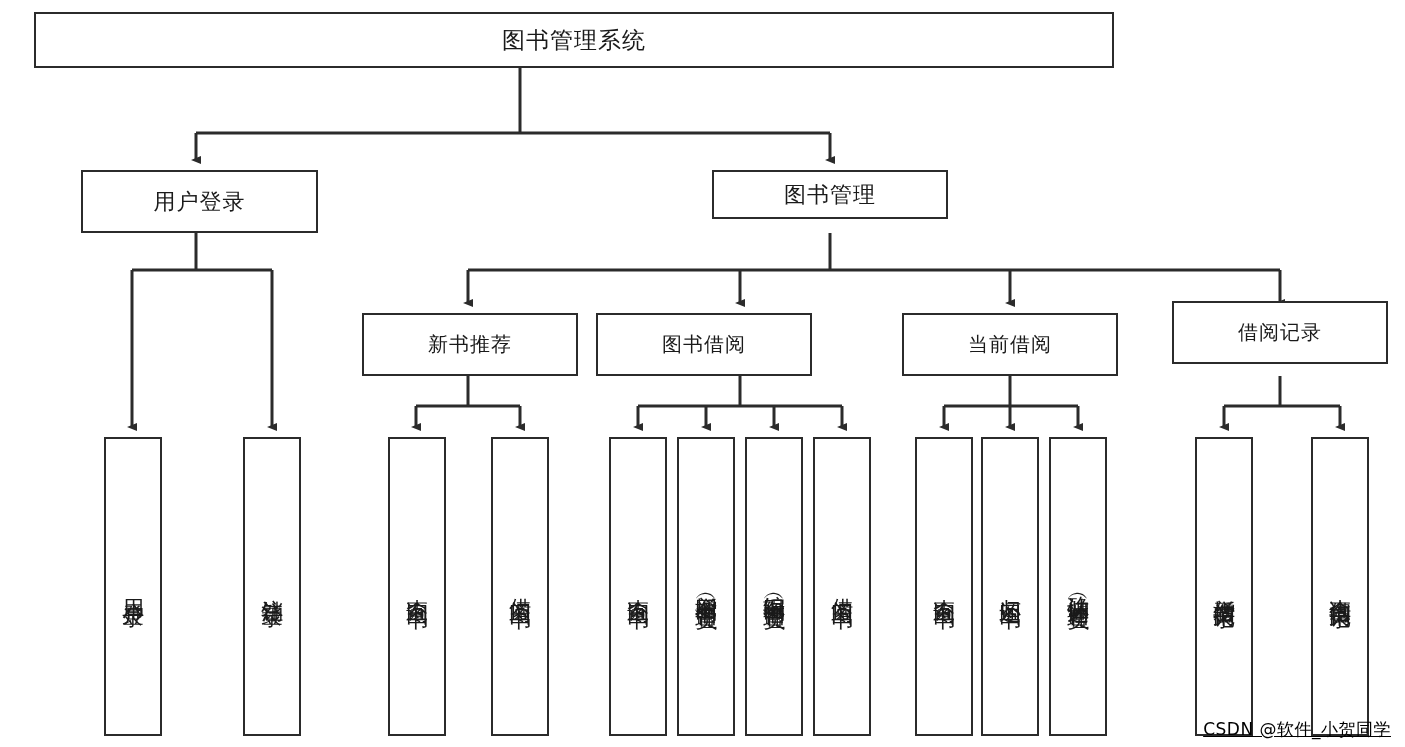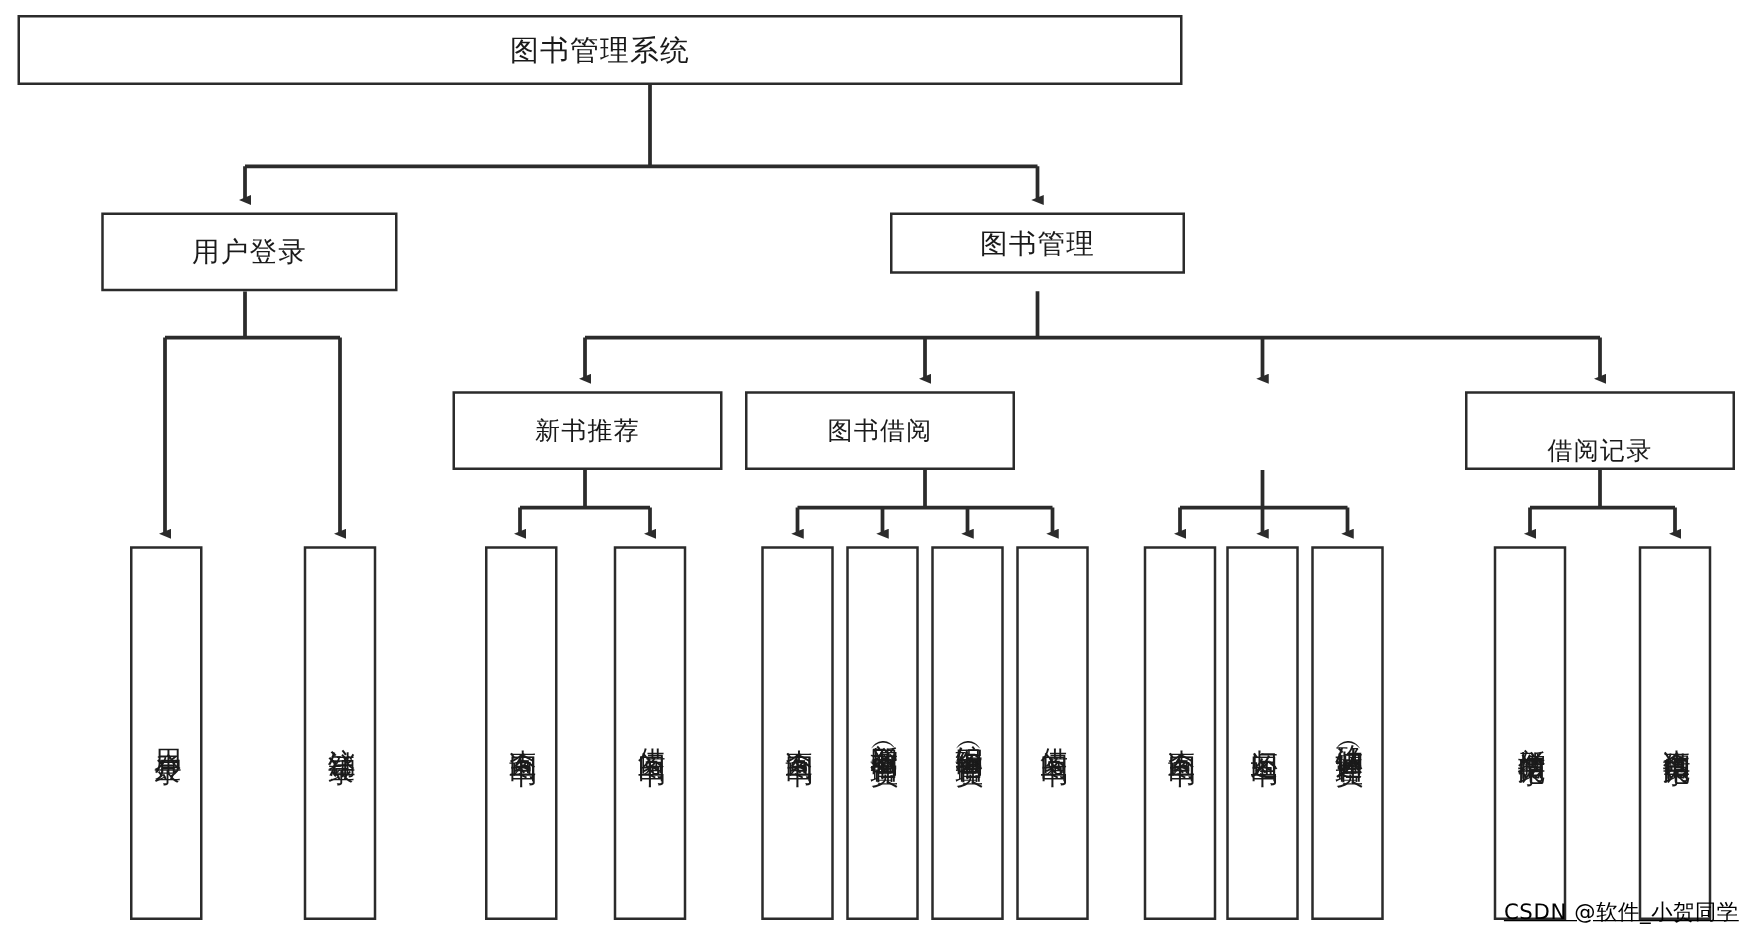--- a/index.html
+++ b/index.html
@@ -115,38 +115,41 @@
       <path d="M1010,406 L1010,427" marker-end="url(#arrow)"></path>
       <path d="M1078,406 L1078,427" marker-end="url(#arrow)"></path>
 
       <path d="M1280,376 L1280,406"></path>
       <path d="M1224,406 L1340,406"></path>
       <path d="M1224,406 L1224,427" marker-end="url(#arrow)"></path>
       <path d="M1340,406 L1340,427" marker-end="url(#arrow)"></path>
     </g>
   </svg>
 
-  <div class="node root" style="left:14px; top:12px; width:932px; height:56px;">
+  <div class="node root" style="left:34px; top:12px; width:1080px; height:56px;">
     <span class="label">图书管理系统</span>
   </div>
 
   <div class="node lvl1" style="left:81px; top:170px; width:237px; height:63px;">
     <span class="label">用户登录</span>
   </div>
   <div class="node lvl1" style="left:712px; top:170px; width:236px; height:49px;">
     <span class="label">图书管理</span>
   </div>
 
   <div class="node lvl2" style="left:362px; top:313px; width:216px; height:63px;">
     <span class="label">新书推荐</span>
   </div>
   <div class="node lvl2" style="left:596px; top:313px; width:216px; height:63px;">
     <span class="label">图书借阅</span>
   </div>
-  <div class="node lvl2" style="left:1172px; top:313px; width:216px; height:63px;align-items:flex-end;">
+  <div class="node lvl2" style="left:902px; top:313px; width:216px; height:63px;">
+    <span class="label">当前借阅</span>
+  </div>
+  <div class="node lvl2" style="left:1172px; top:301px; width:216px; height:63px;">
     <span class="label">借阅记录</span>
   </div>
 
   <div class="node leaf" style="left:104px; top:437px; width:58px; height:299px;">
     <span class="label">用户登录</span>
   </div>
   <div class="node leaf" style="left:243px; top:437px; width:58px; height:299px;">
     <span class="label">注销登录</span>
   </div>
 

